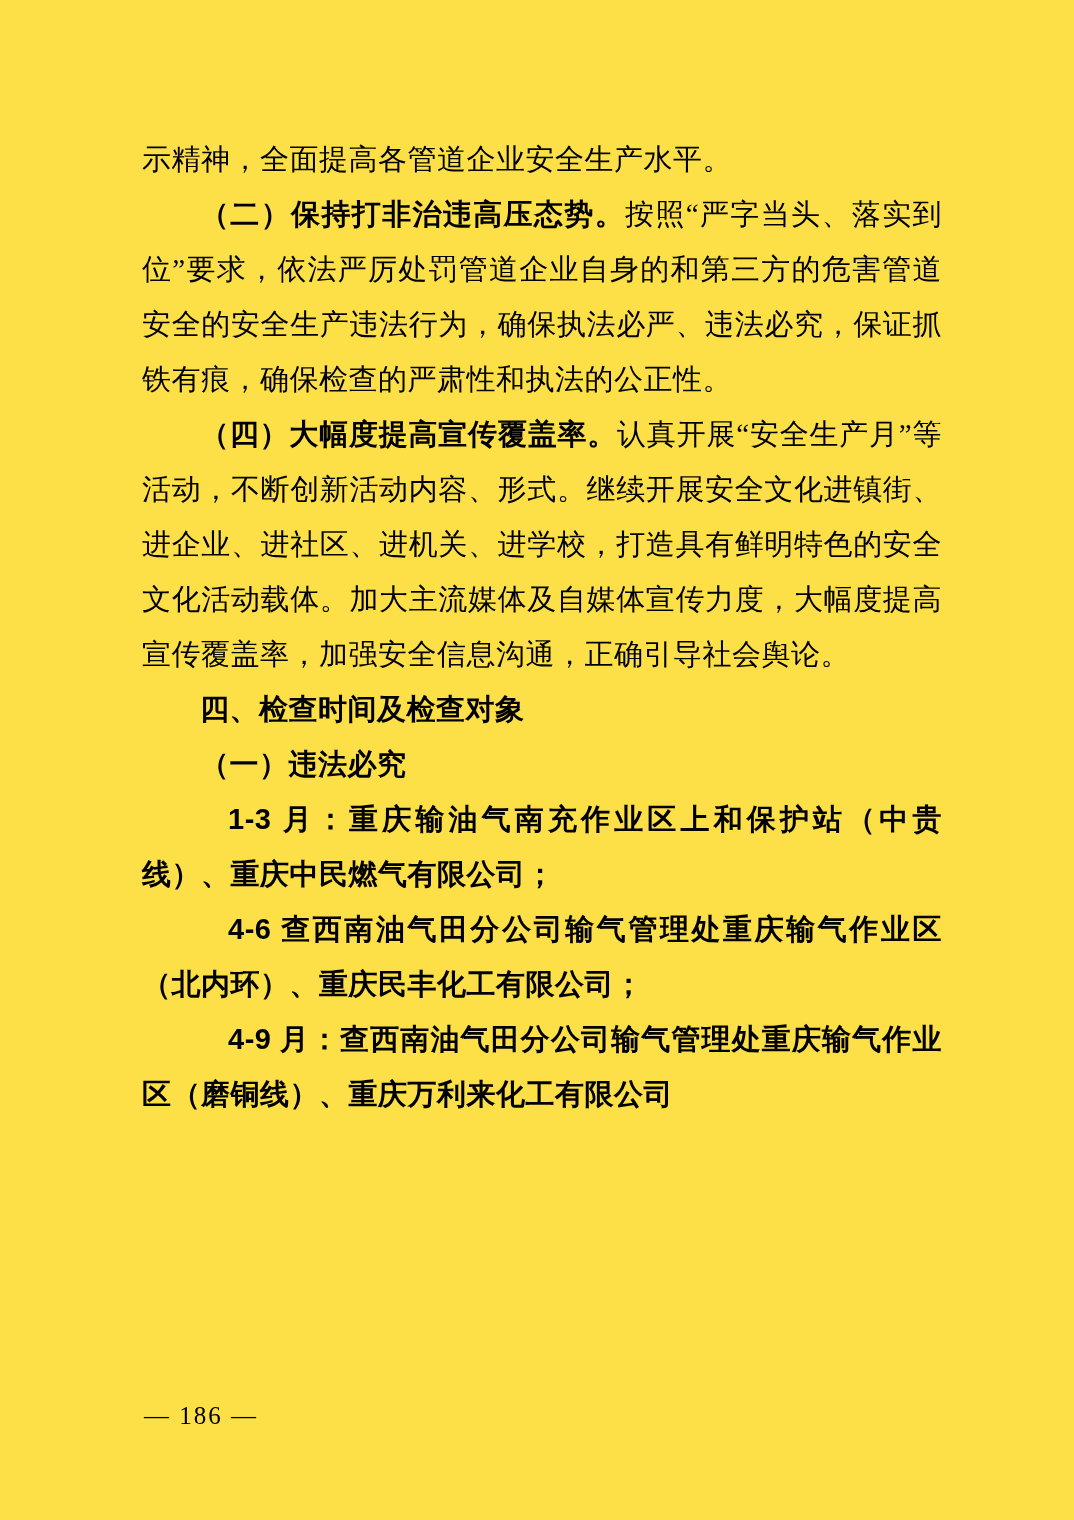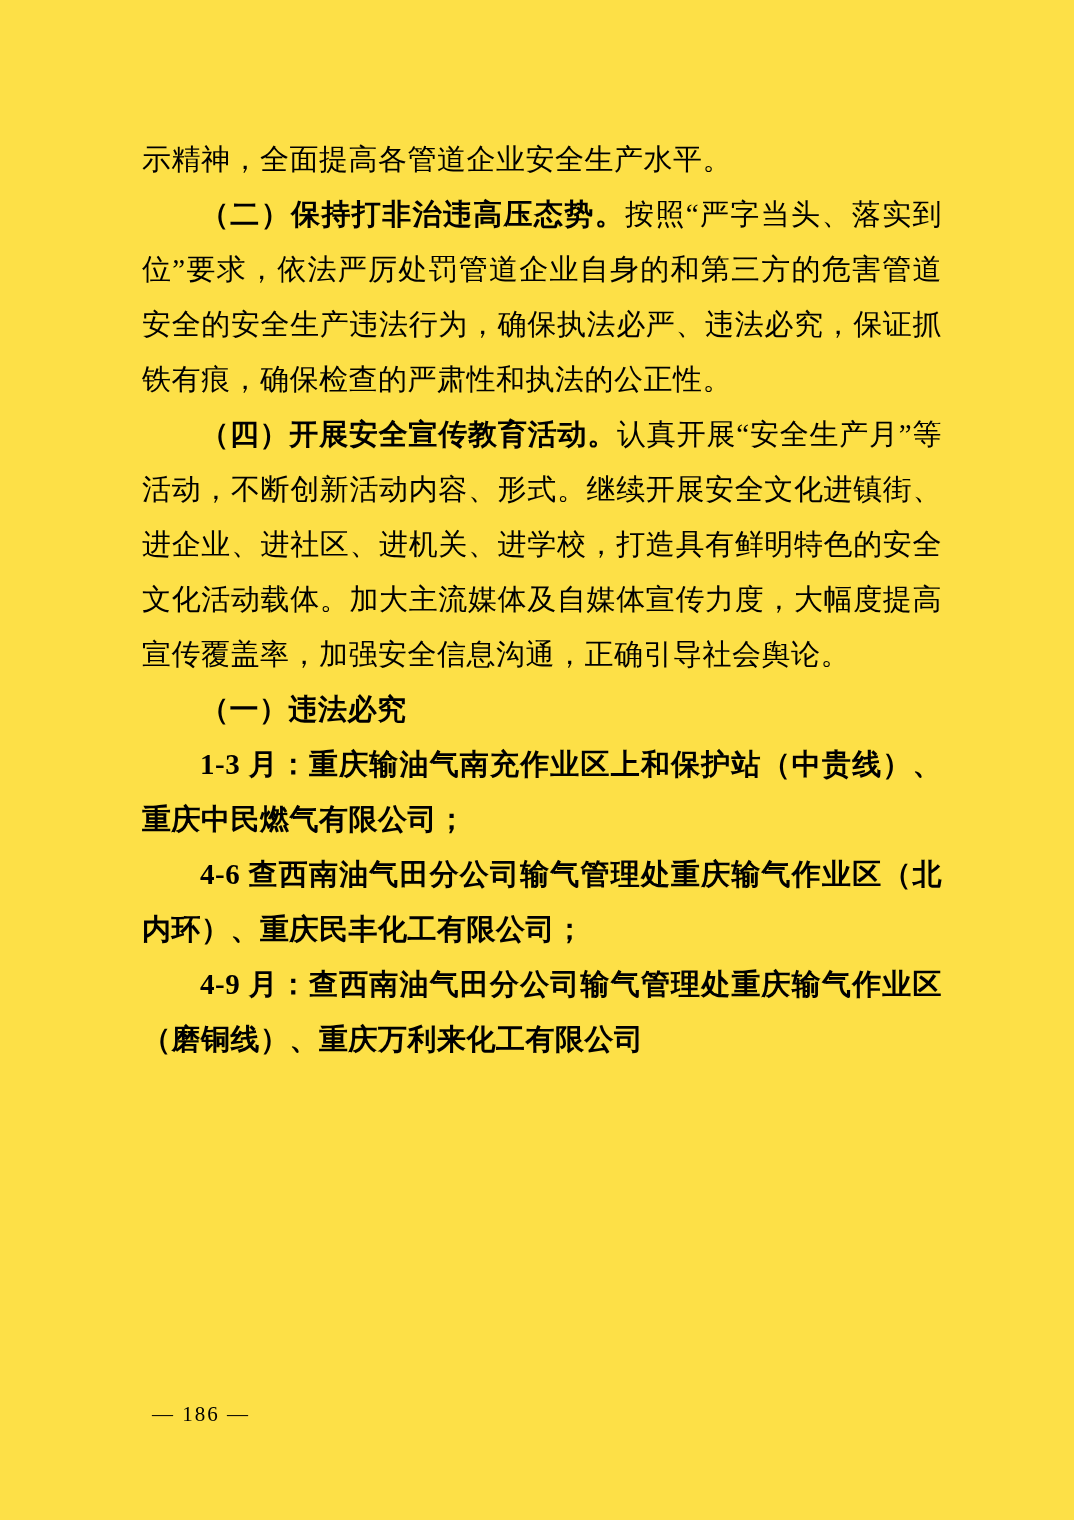--- a/index.html
+++ b/index.html
@@ -54,46 +54,48 @@
     font-weight: bold;
     font-size: 29px;
     line-height: 55px;
     text-indent: 2em;
     letter-spacing: 0.5px;
   }
   .schedule {
     font-weight: bold;
   }
   .schedule .num {
-    font-family: Liberation Serif, serif;
+    font-family: Liberation Sans, sans-serif;
     font-weight: bold;
+    margin-left: 28px;
   }
   .footer {
     position: absolute;
-    left: 152px;
+    left: 144px;
     top: 1402px;
-    font-size: 21px;
+    font-size: 25px;
     letter-spacing: 2px;
     font-family: "Liberation Serif", serif;
     color: #000000;
   }
 </style>
 </head>
 <body>
 
 <div class="page">
   <div class="content">
 
     <p class="para no-indent">示精神，全面提高各管道企业安全生产水平。</p>
 
     <p class="para"><span class="lead">（二）保持打非治违高压态势。</span><span>按照“严字当头、落实到位”要求，依法严厉处罚管道企业自身的和第三方的危害管道安全的安全生产违法行为，确保执法必严、违法必究，保证抓铁有痕，确保检查的严肃性和执法的公正性。</span></p>
 
 
-    <p class="para"><span class="lead">（四）开展安全宣传教育活动。</span><span>认真开展“安全生产月”等活动，不断创新活动内容、形式。继续开展安全文化进镇街、进企业、进社区、进机关、进学校，打造具有鲜明特色的安全文化活动载体。加大主流媒体及自媒体宣传力度，大幅度提高宣传覆盖率，加强安全信息沟通，正确引导社会舆论。</span></p>
+    <p class="para"><span class="lead">（四）大幅度提高宣传覆盖率。</span><span>认真开展“安全生产月”等活动，不断创新活动内容、形式。继续开展安全文化进镇街、进企业、进社区、进机关、进学校，打造具有鲜明特色的安全文化活动载体。加大主流媒体及自媒体宣传力度，大幅度提高宣传覆盖率，加强安全信息沟通，正确引导社会舆论。</span></p>
 
+    <h2 class="section-heading">四、检查时间及检查对象</h2>
 
     <h3 class="sub-heading">（一）违法必究</h3>
 
     <p class="para schedule"><span class="num">1-3</span><span> 月：重庆输油气南充作业区上和保护站（中贵线）、重庆中民燃气有限公司；</span></p>
 
     <p class="para schedule"><span class="num">4-6</span><span> 查西南油气田分公司输气管理处重庆输气作业区（北内环）、重庆民丰化工有限公司；</span></p>
 
     <p class="para schedule"><span class="num">4-9</span><span> 月：查西南油气田分公司输气管理处重庆输气作业区（磨铜线）、重庆万利来化工有限公司</span></p>
 
   </div>

